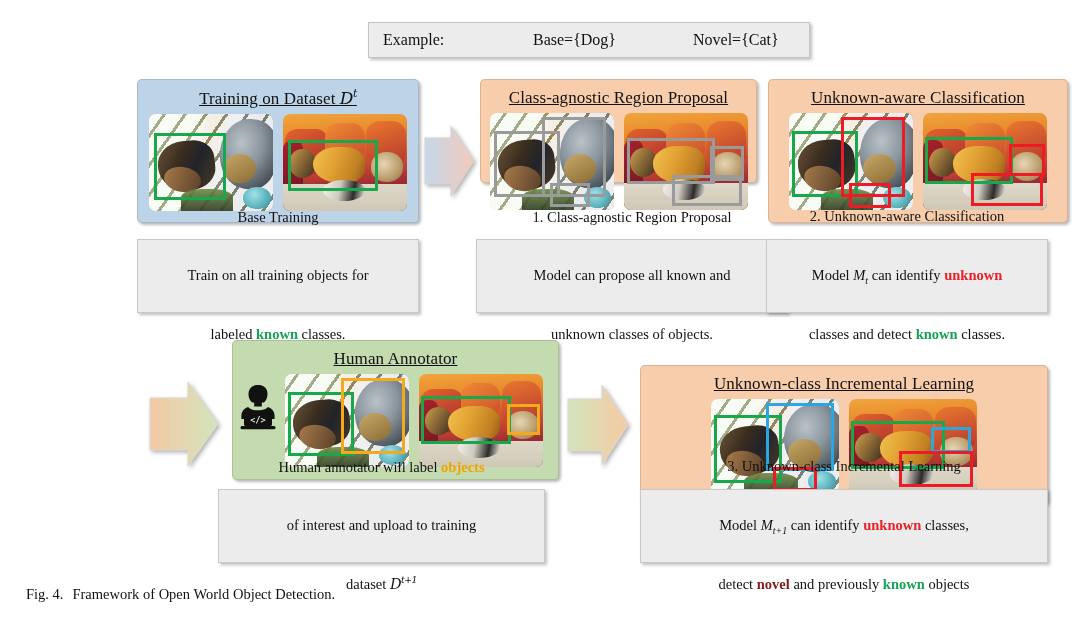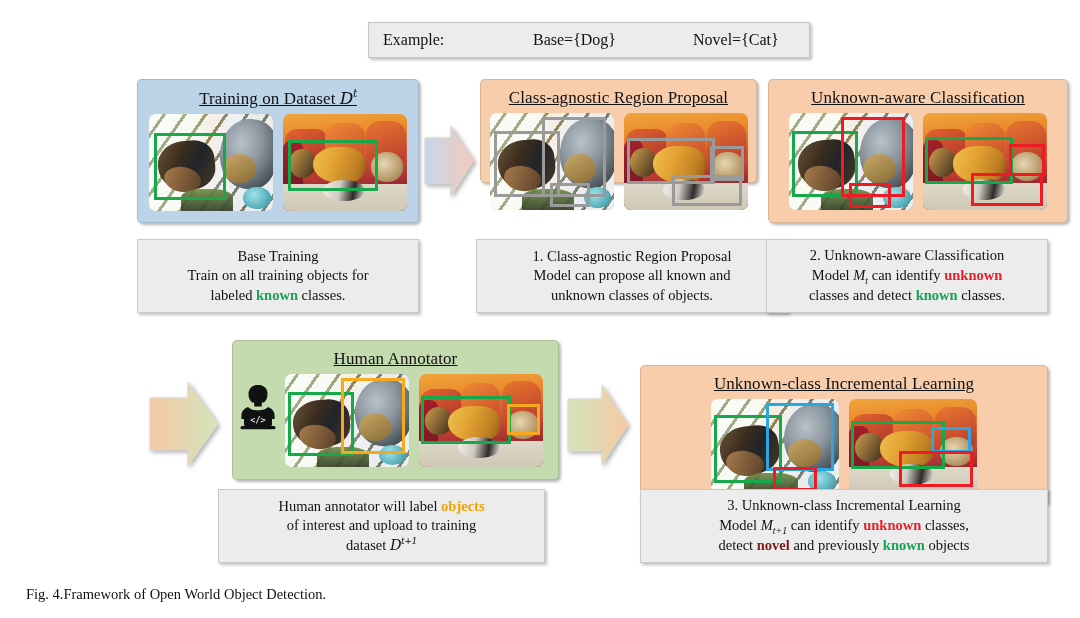--- a/index.html
+++ b/index.html
@@ -27,20 +27,21 @@
 
   
   .cap{
     background:#ececec;
     border:1px solid #c9c9c9;
     box-shadow:2px 2px 3px rgba(0,0,0,.25);
     display:flex;flex-direction:column;justify-content:center;align-items:center;
     text-align:center;
     font-size:14.5px;line-height:1.32;
     padding:13px 8px;
+    gap:39px;
   }
   .cap div{white-space:nowrap;}
   .kn{color:#17a356;font-weight:bold;}
   .un{color:#e8202a;font-weight:bold;}
   .nv{color:#7f1d1d;font-weight:bold;}
   .ob{color:#f0a400;font-weight:bold;}
   .mth{font-family:"Liberation Serif",serif;font-style:italic;}
   .mth sub{font-size:.68em;font-style:italic;}
   .cal{font-style:italic;font-family:"DejaVu Serif",serif;letter-spacing:-.5px;}
   .cal sup{font-size:.64em;font-style:italic;}
@@ -114,21 +115,21 @@
   
   .arrow{position:absolute;}
   .arrow svg{display:block;filter:drop-shadow(2px 2px 2px rgba(0,0,0,.3));}
 
   
   .hicon{position:absolute;}
 
   #fig-caption{
     position:absolute;font-size:14.5px;
   }
-  #fig-caption .lbl{}
+  #fig-caption .lbl{margin-right:9px;}
 </style>
 </head>
 <body>
 
 <div id="example-box" class="abs" style="left:368px;top:22px;width:442px;height:36px;">
   <span style="width:150px;">Example:</span>
   <span style="width:160px;">Base={Dog}</span>
   <span>Novel={Cat}</span>
 </div>
 

